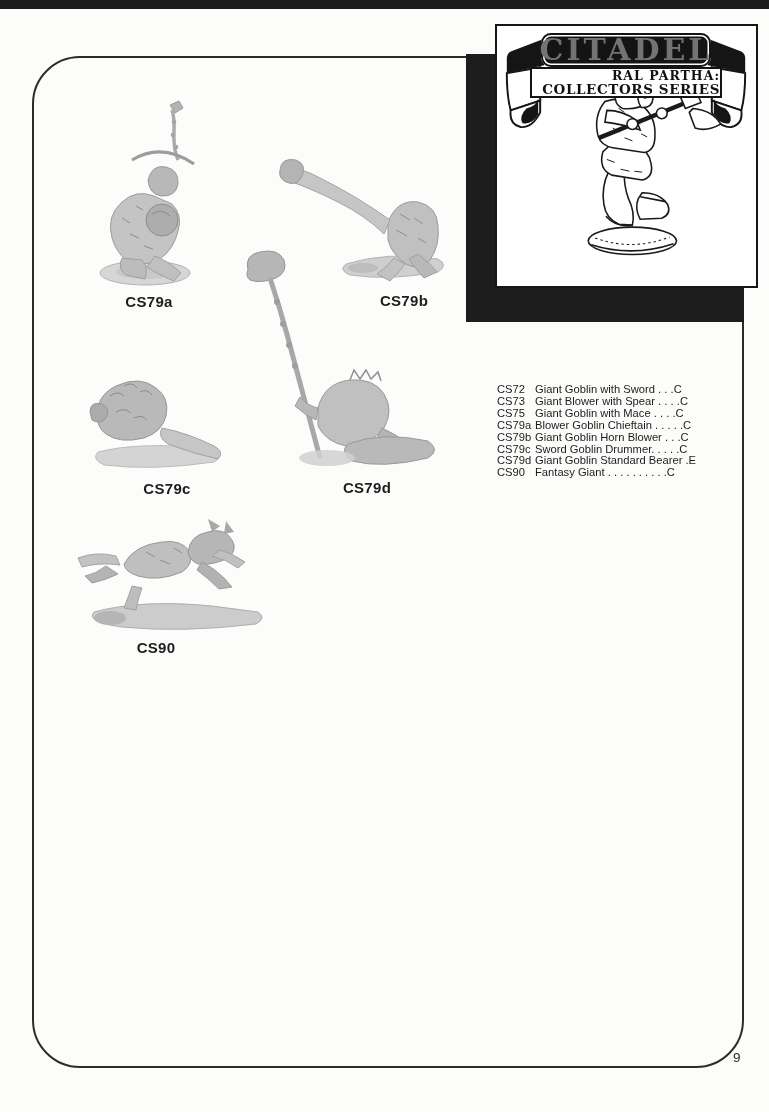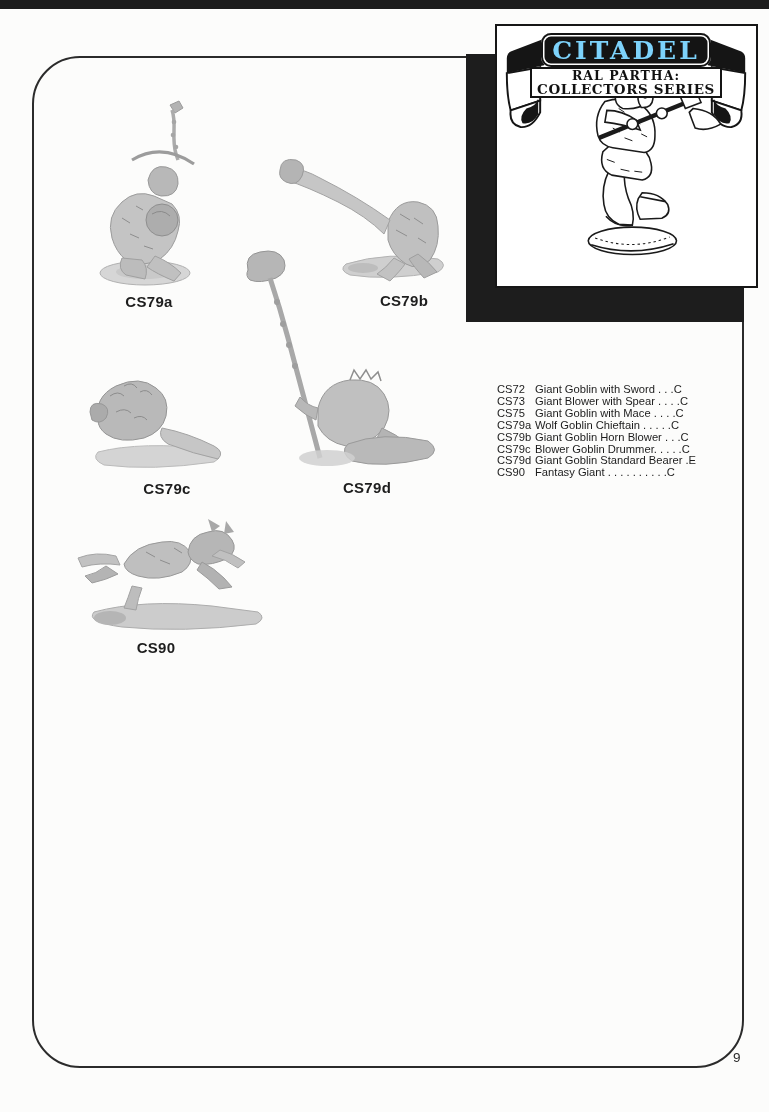--- a/index.html
+++ b/index.html
@@ -19,26 +19,26 @@
   }
   .banner-svg{position:absolute;left:0;top:0;width:258px;height:259px;}
   .plaque-black{
     position:absolute;left:44px;top:7px;width:170px;height:34px;
     background:#141414;border-radius:10px;
     box-shadow:inset 0 0 0 2px #141414, inset 0 0 0 3.5px #ffffff;
     display:flex;align-items:center;justify-content:center;
   }
   .brand-text{
     font-family:"DejaVu Serif","Liberation Serif",serif;font-weight:bold;
-    font-size:25px;letter-spacing:3px;color:#7dd3fc;line-height:1;
+    font-size:30px;letter-spacing:3px;color:#737373;line-height:1;
   }
   .plaque-white{
     position:absolute;left:33px;top:41px;width:192px;height:31px;
     background:#ffffff;border:2.5px solid #141414;box-sizing:border-box;
-    display:flex;flex-direction:column;align-items:center;justify-content:center;
+    display:flex;flex-direction:column;align-items:flex-end;justify-content:center;
   }
   .sub1{font-family:"DejaVu Serif","Liberation Serif",serif;font-size:12.5px;font-weight:bold;letter-spacing:1px;line-height:13px;color:#111;}
   .sub2{font-family:"DejaVu Serif","Liberation Serif",serif;font-size:13.5px;font-weight:bold;letter-spacing:0.6px;line-height:14px;color:#111;}
   .mini{position:absolute;filter:blur(0.5px);}
   .fig-label{
     position:absolute;transform:translateX(-50%);
     font-weight:bold;font-size:15px;letter-spacing:0.3px;color:#1d1d1d;white-space:nowrap;
   }
   .prod-list{position:absolute;left:497px;top:336px;width:230px;margin-top:48px;}
   .prod-row{font-size:11.2px;line-height:11.9px;white-space:nowrap;color:#1c1c1c;}
@@ -174,22 +174,22 @@
     <div class="plaque-white">
       <div class="sub1">RAL PARTHA:</div>
       <div class="sub2">COLLECTORS SERIES</div>
     </div>
   </div>
 
   <div class="prod-list">
     <div class="prod-row"><span class="prod-code">CS72</span><span class="prod-name">Giant Goblin with Sword</span><span class="prod-leader"> . . .</span><span class="prod-grade">C</span></div>
     <div class="prod-row"><span class="prod-code">CS73</span><span class="prod-name">Giant Blower with Spear</span><span class="prod-leader"> . . . .</span><span class="prod-grade">C</span></div>
     <div class="prod-row"><span class="prod-code">CS75</span><span class="prod-name">Giant Goblin with Mace</span><span class="prod-leader"> . . . .</span><span class="prod-grade">C</span></div>
-    <div class="prod-row"><span class="prod-code">CS79a</span><span class="prod-name">Wolf Goblin Chieftain</span><span class="prod-leader"> . . . . .</span><span class="prod-grade">C</span></div>
+    <div class="prod-row"><span class="prod-code">CS79a</span><span class="prod-name">Blower Goblin Chieftain</span><span class="prod-leader"> . . . . .</span><span class="prod-grade">C</span></div>
     <div class="prod-row"><span class="prod-code">CS79b</span><span class="prod-name">Giant Goblin Horn Blower</span><span class="prod-leader"> . . .</span><span class="prod-grade">C</span></div>
-    <div class="prod-row"><span class="prod-code">CS79c</span><span class="prod-name">Blower Goblin Drummer</span><span class="prod-leader">. . . . .</span><span class="prod-grade">C</span></div>
+    <div class="prod-row"><span class="prod-code">CS79c</span><span class="prod-name">Sword Goblin Drummer</span><span class="prod-leader">. . . . .</span><span class="prod-grade">C</span></div>
     <div class="prod-row"><span class="prod-code">CS79d</span><span class="prod-name">Giant Goblin Standard Bearer</span><span class="prod-leader"> .</span><span class="prod-grade">E</span></div>
     <div class="prod-row"><span class="prod-code">CS90</span><span class="prod-name">Fantasy Giant</span><span class="prod-leader"> . . . . . . . . . .</span><span class="prod-grade">C</span></div>
   </div>
 
   <div class="page-num">9</div>
 
 </div>
 
 </body></html>

